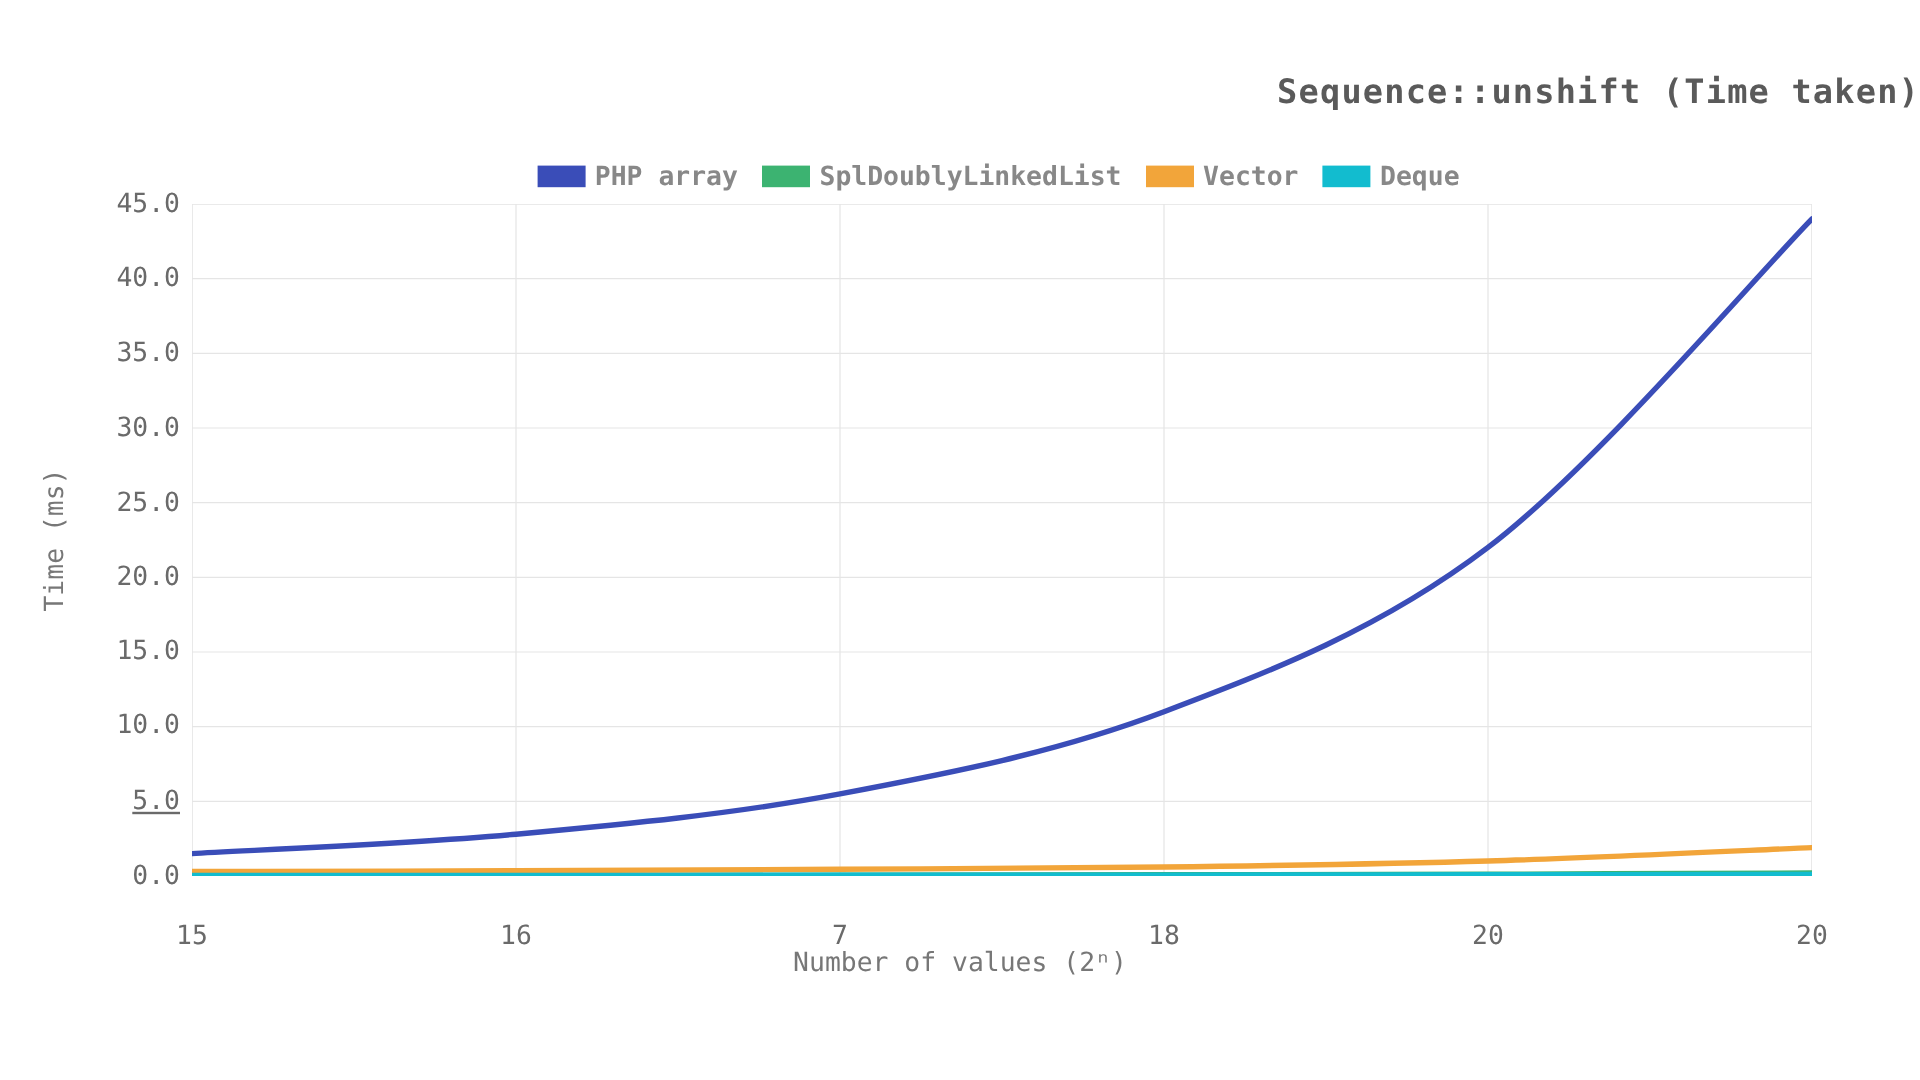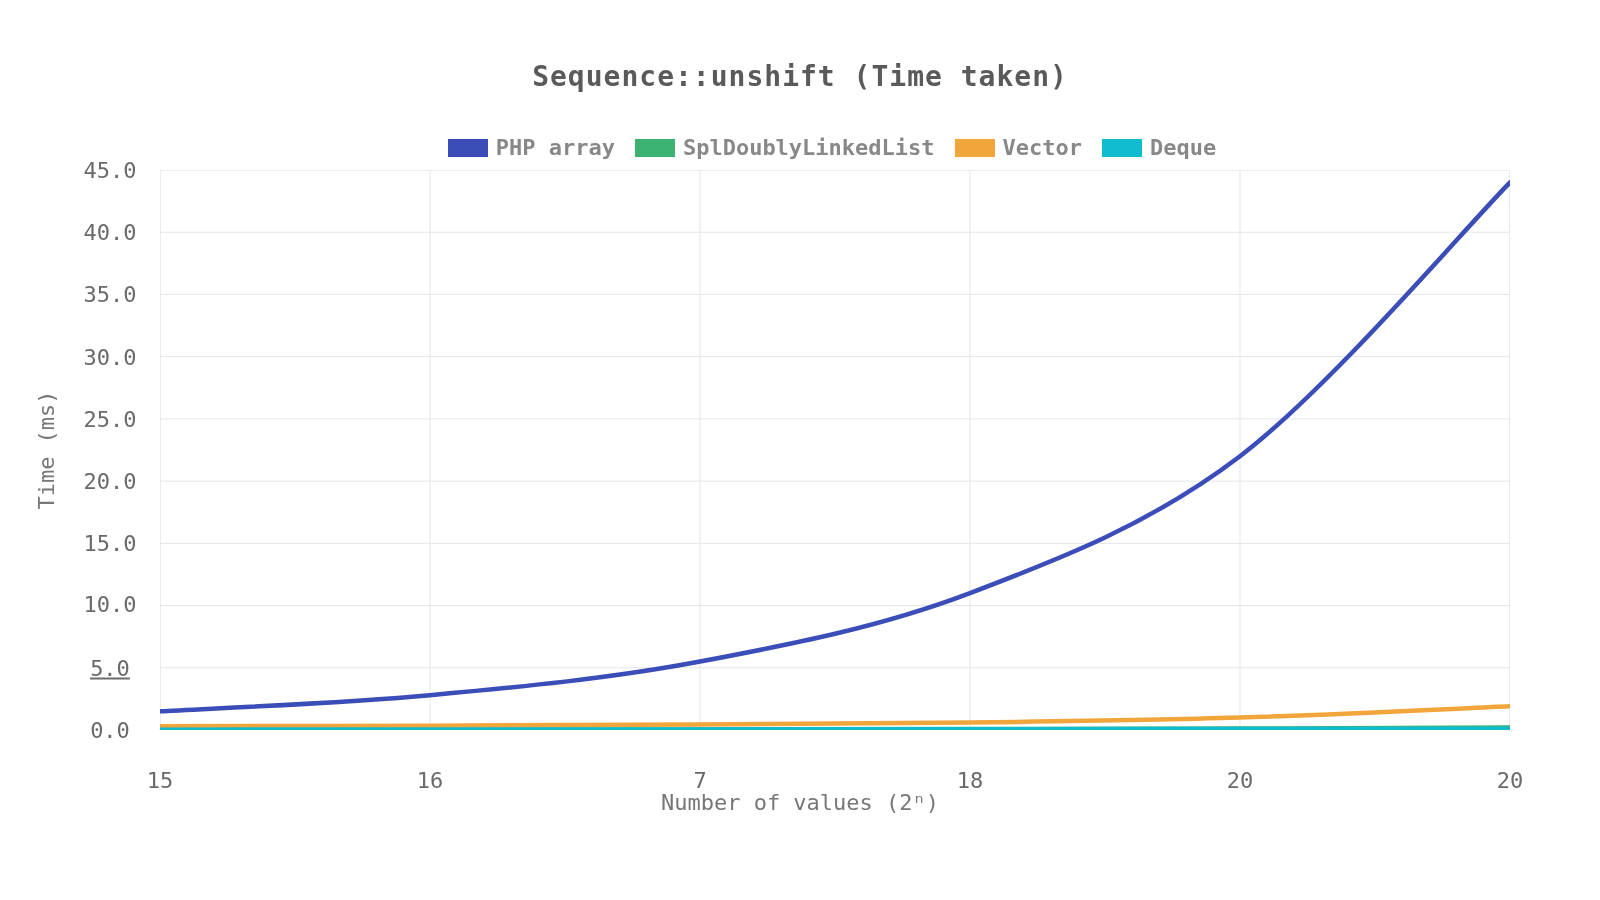--- a/index.html
+++ b/index.html
@@ -14,21 +14,21 @@
   .chart-wrap {
     position: relative;
     width: 1600px;
     height: 900px;
   }
   .title {
     position: absolute;
     top: 60px;
     left: 0;
     width: 100%;
-    text-align: center;
+    text-align: right;
     font-size: 28px;
     font-weight: 600;
     color: #5a5a5a;
     letter-spacing: 1px;
   }
   .legend {
     position: absolute;
     top: 135px;
     left: 0;
     width: 100%;
@@ -68,21 +68,21 @@
   }
   .series {
     fill: none;
     stroke-width: 4.5;
     stroke-linecap: round;
     stroke-linejoin: round;
   }
   .ytick-label {
     position: absolute;
     right: 1450px;
-    text-align: center;
+    text-align: right;
     width: 80px;
     font-size: 22px;
     color: #6a6a6a;
     transform: translateY(-50%);
   }
   .xtick-label {
     position: absolute;
     top: 768px;
     text-align: center;
     width: 60px;

